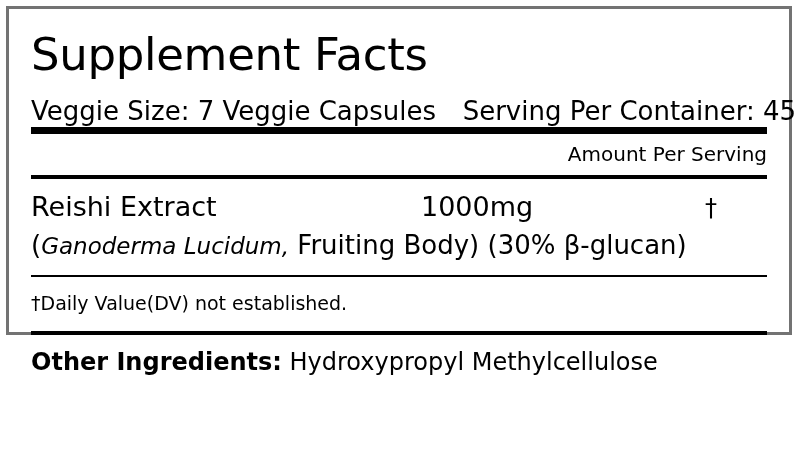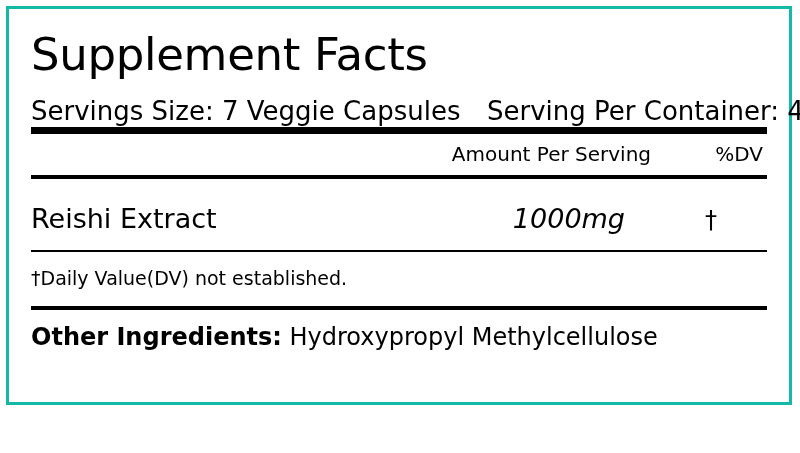--- a/index.html
+++ b/index.html
@@ -13,23 +13,23 @@
     font-family: "DejaVu Sans", sans-serif;
     color: #000000;
     overflow: hidden;
   }
 
   .panel {
     position: absolute;
     left: 6px;
     top: 6px;
     width: 786px;
-    height: 399px;
+    height: 329px;
     box-sizing: border-box;
-    border: 3px solid #14b8a6;
+    border: 3px solid #737373;
     background: #ffffff;
   }
 
   .inner {
     position: absolute;
     left: 22px;
     top: 12px;
     right: 22px;
     bottom: 0;
   }
@@ -87,27 +87,25 @@
   .item-row {
     display: flex;
     align-items: baseline;
     font-size: 27px;
     line-height: 36px;
     padding-top: 10px;
   }
   .item-name {
     flex: 0 0 auto;
     width: 390px;
-    margin-top: 12px;
   }
   .item-amount {
     flex: 1 1 auto;
-    text-align: right;
+    text-align: left;
     padding-right: 30px;
-    font-style: italic;
   }
   .item-dv {
     width: 112px;
     text-align: center;
     font-size: 24px;
   }
 
   .subline {
     font-size: 26px;
     line-height: 34px;
@@ -136,42 +134,44 @@
 </style>
 </head>
 <body>
 
 <div class="panel">
   <div class="inner">
 
     <div class="title">Supplement Facts</div>
 
     <div class="serving-line">
-      <span>Servings Size:</span>
+      <span>Veggie Size:</span>
       <span>7 Veggie Capsules</span>
       <span class="gap"></span>
       <span>Serving Per Container:</span>
       <span>45</span>
     </div>
 
     <div class="rule-thick"></div>
 
     <div class="head-row">
       <span class="head-amount">Amount Per Serving</span>
-      <span class="head-dv">%DV</span>
     </div>
 
     <div class="rule-med"></div>
 
     <div class="item-row">
       <span class="item-name">Reishi Extract</span>
       <span class="item-amount">1000mg</span>
       <span class="item-dv">†</span>
     </div>
 
+    <div class="subline">
+      <span>(</span><span class="sci">Ganoderma Lucidum,</span><span> Fruiting Body) (30% β-glucan)</span>
+    </div>
 
     <div class="rule-thin"></div>
 
     <div class="footnote">†Daily Value(DV) not established.</div>
 
     <div class="rule-med"></div>
 
     <div class="other">
       <span class="other-label">Other Ingredients:</span>
       <span>Hydroxypropyl Methylcellulose</span>

